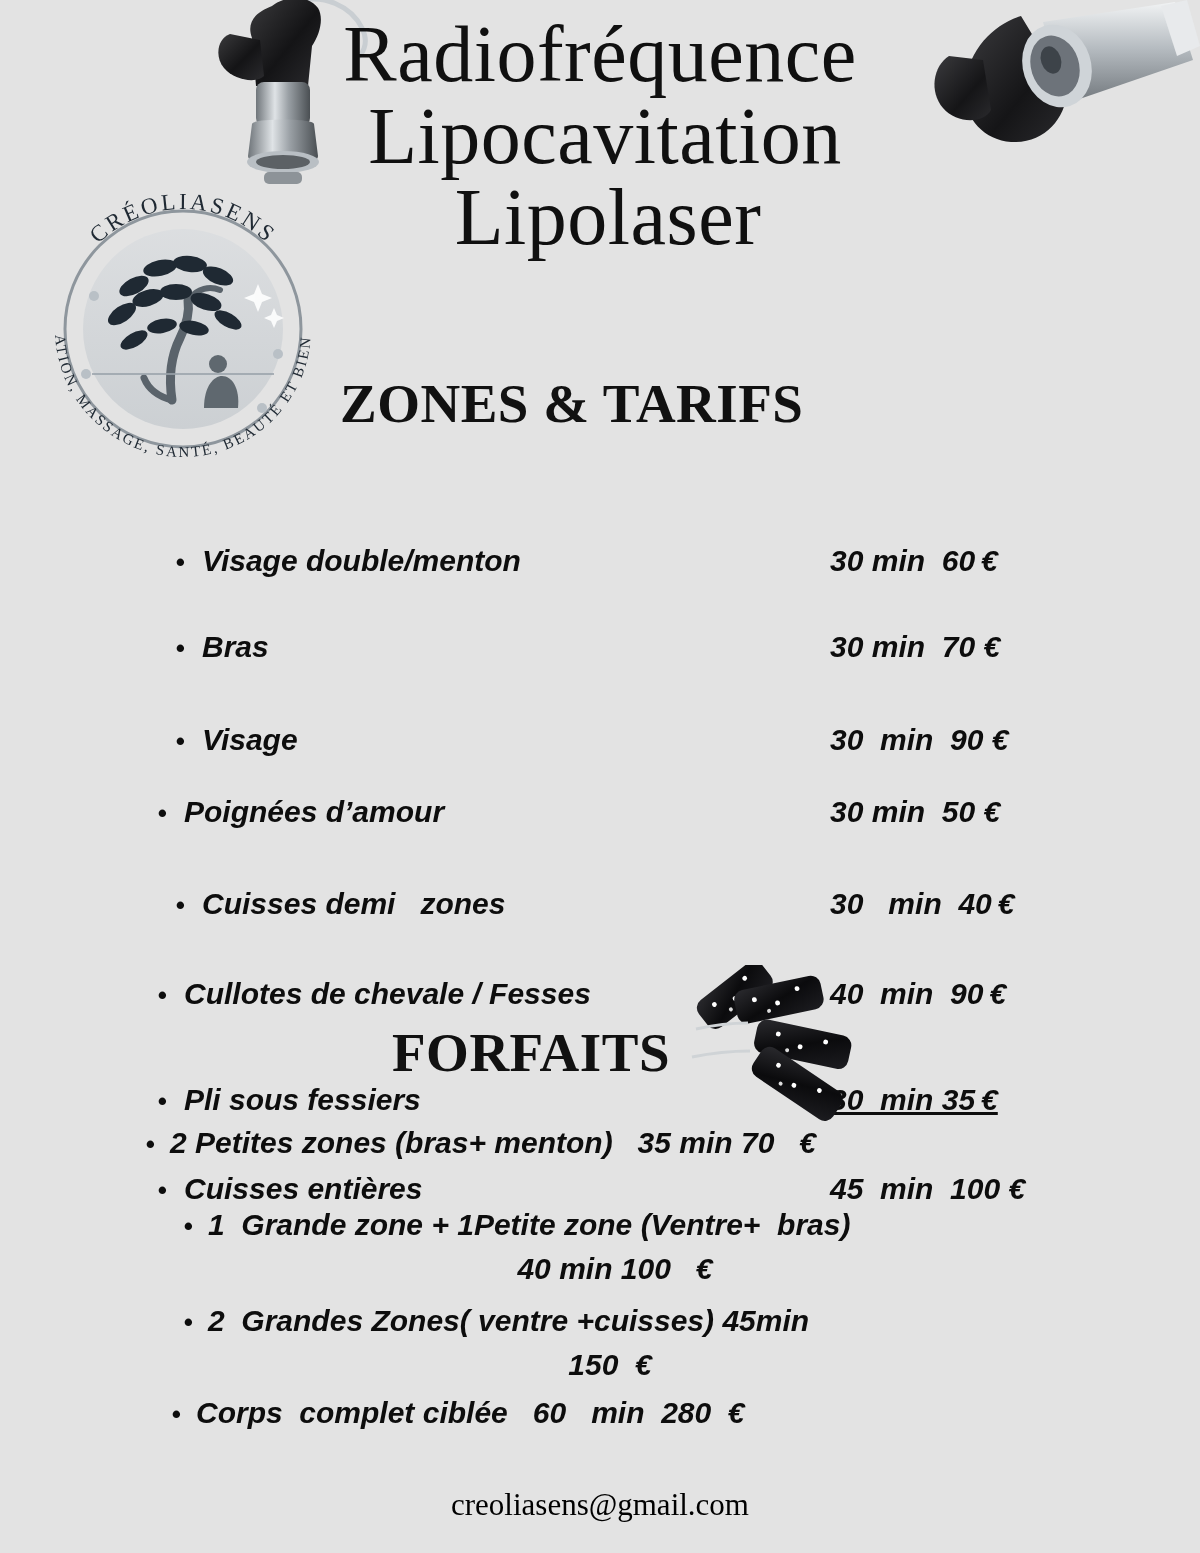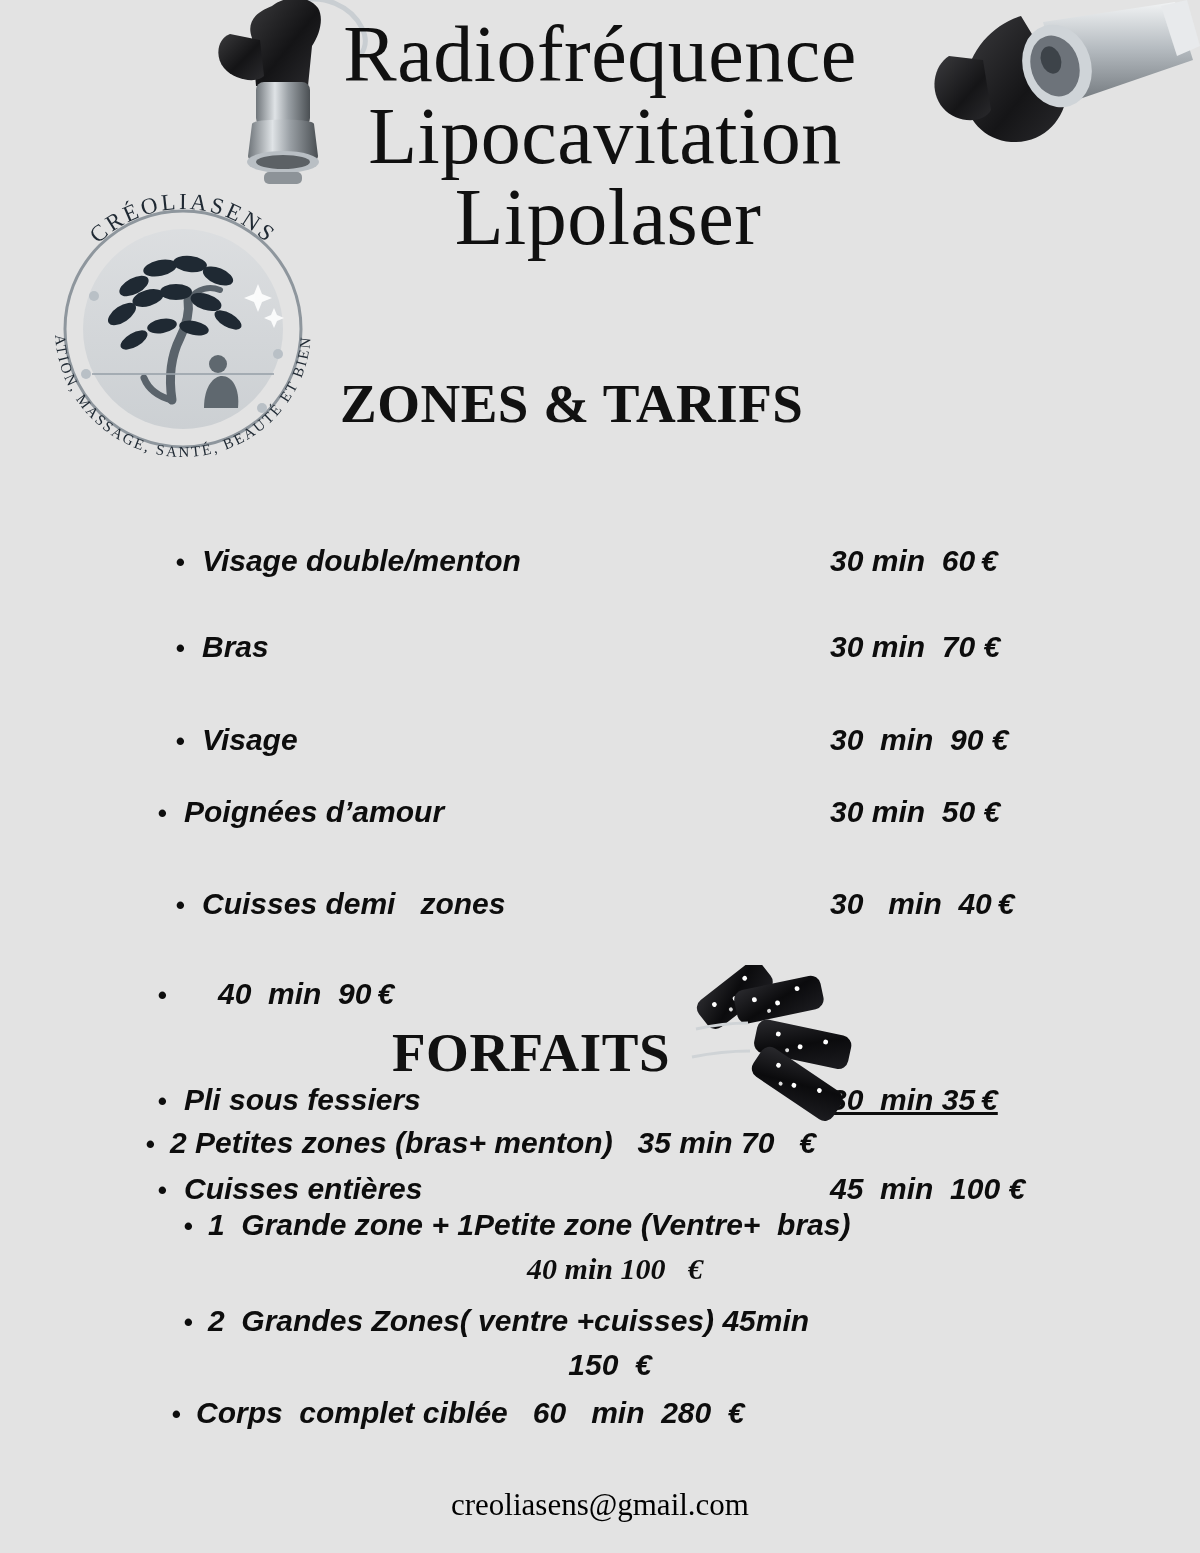--- a/index.html
+++ b/index.html
@@ -164,21 +164,21 @@
     text-align: center;
     font-size: 26px;
   }
   .forfait-text { flex: 1 1 auto; }
   .forfait-cont {
     text-align: center;
     white-space: pre;
   }
   .f0 { margin-top: 0px; }
   .f1 { margin-top: 48px; padding-left: 38px; }
-  .f1c { margin-top: 10px; padding-left: 10px; font-family: Liberation Serif, serif; }
+  .f1c { margin-top: 10px; padding-left: 10px; }
   .f2 { margin-top: 18px; padding-left: 38px; }
   .f2c { margin-top: 10px; padding-left: 0px; }
   .f3 { margin-top: 14px; padding-left: 26px; }
 
   
   .footer-email {
     position: absolute;
     left: 0;
     top: 1487px;
     width: 1200px;
@@ -327,20 +327,21 @@
       <span class="zone-label">Poignées d’amour</span>
       <span class="zone-price">30 min  50 €</span>
     </div>
     <div class="zone-row r4">
       <span class="bullet">•</span>
       <span class="zone-label">Cuisses demi   zones</span>
       <span class="zone-price">30   min  40 €</span>
     </div>
     <div class="zone-row r5">
       <span class="bullet">•</span>
+      <span class="zone-label">Cullotes de chevale / Fesses</span>
       <span class="zone-price">40  min  90 €</span>
     </div>
     <div class="zone-row r6">
       <span class="bullet">•</span>
       <span class="zone-label">Pli sous fessiers</span>
       <span class="zone-price">30  min 35 €</span>
     </div>
     <div class="zone-row r7">
       <span class="bullet">•</span>
       <span class="zone-label">Cuisses entières</span>

